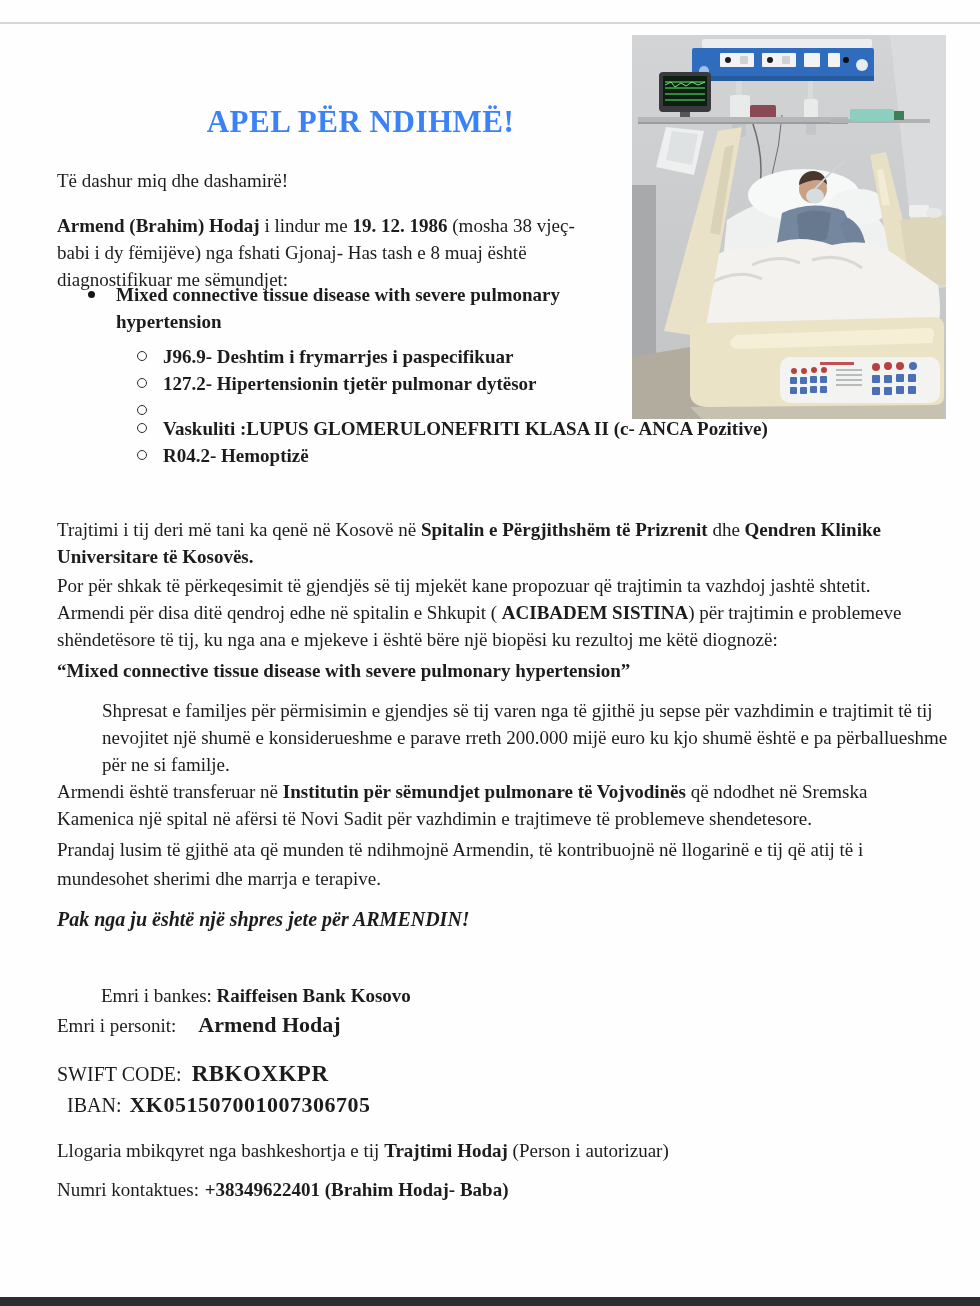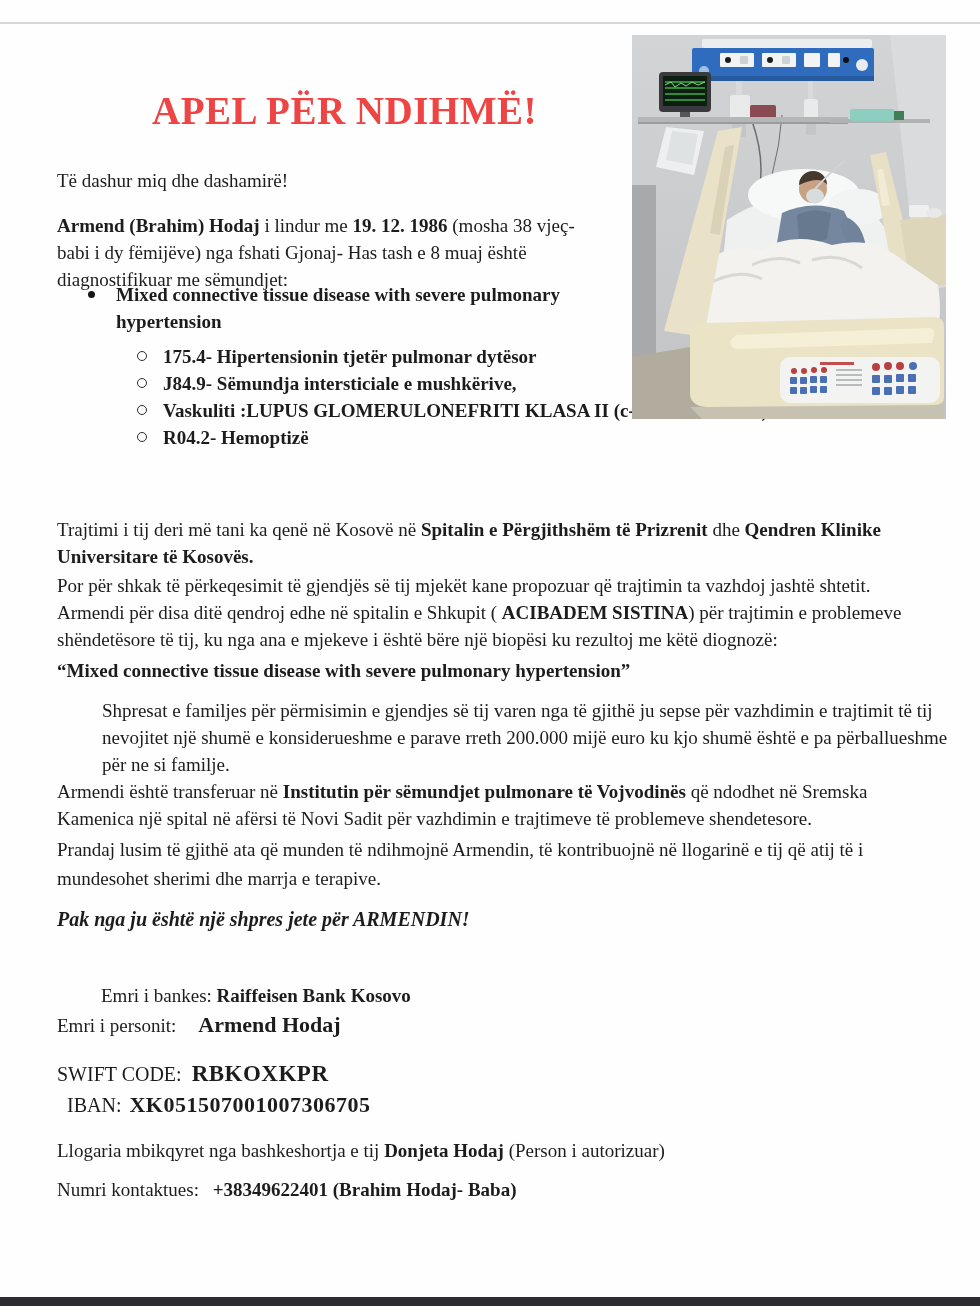--- a/index.html
+++ b/index.html
@@ -27,26 +27,26 @@
   .bottom-bar {
     position: absolute;
     bottom: 0; left: 0;
     width: 980px; height: 9px;
     background: #2c2c31;
   }
   .blk { position: absolute; font-size: 19px; line-height: 27px; }
   .title {
     position: absolute;
     top: 88px; left: 57px; width: 575px;
-    margin: 0;
+    margin: 16px;
     text-align: center;
-    font-size: 39px;
+    font-size: 31px;
     font-weight: bold;
     letter-spacing: 0.5px;
-    color: #ef4444;
+    color: #3b82f6;
   }
   .greeting { top: 148px; left: 57px; width: 560px; }
   .intro   { top: 193px; left: 57px; width: 537px; }
   b, .bold { font-weight: bold; }
   .bullet-main {
     top: 281px; left: 88px; width: 500px;
     font-weight: bold;
     display: flex;
   }
   .disc {
@@ -70,21 +70,21 @@
   .hope-line   { top: 886px; left: 57px; width: 860px; font-weight: bold; font-style: italic; font-size: 20px; }
   .bank-line   { top: 963px; left: 57px; width: 700px; margin-left: 44px; }
   .person-line { top: 992px; left: 57px; width: 700px; }
   .person-name { font-size: 22px; margin-left: 22px; }
   .swift-line  { top: 1040px; left: 57px; width: 700px; font-size: 20px; }
   .swift-value { font-size: 23px; margin-left: 10px; letter-spacing: 0.5px; }
   .iban-line   { top: 1071px; left: 67px; width: 700px; font-size: 20px; }
   .iban-value  { font-size: 22px; margin-left: 8px; letter-spacing: 0.5px; }
   .account-line { top: 1118px; left: 57px; width: 780px; }
   .contact-line1 { top: 1157px; left: 57px; width: 780px; }
-  .phone { margin-left: 9px; }
+  .phone { margin-left: 1px; }
   .contact-line2 { top: 1201px; left: 210px; width: 600px; font-weight: bold; }
   .photo {
     position: absolute;
     top: 35px; left: 632px;
     width: 314px; height: 384px;
     overflow: hidden;
   }
 </style>
 </head>
 <body>
@@ -100,25 +100,28 @@
   <p class="blk intro"><b>Armend (Brahim) Hodaj</b><span> i lindur me </span><b>19. 12. 1986</b><span> (mosha 38 vjeç- babi i dy fëmijëve) nga fshati Gjonaj- Has tash e 8 muaj është diagnostifikuar me sëmundjet:</span></p>
 
   <div class="blk bullet-main">
     <span class="disc"></span>
     <span>Mixed connective tissue disease with severe pulmonary hypertension</span>
   </div>
 
   <div class="blk sublist">
     <div class="subitem">
         <span class="circ"></span>
-        <span>175.4- Hipertensionin tjetër pulmonar dytësor</span>
-      </div>
-    <div class="subitem">
-        <span class="circ"></span>
-        <span>J84.9- Sëmundja intersticiale e mushkërive,</span>
+        <span>J96.9- Deshtim i frymarrjes i paspecifikuar</span>
+      </div>
+    <div class="subitem">
+        <span class="circ"></span>
+        <span>127.2- Hipertensionin tjetër pulmonar dytësor</span>
+      </div>
+    <div class="subitem">
+        <span class="circ"></span>
       </div>
     <div class="subitem">
         <span class="circ"></span>
         <span>Vaskuliti :LUPUS GLOMERULONEFRITI KLASA II  (c- ANCA Pozitive)</span>
       </div>
     <div class="subitem">
         <span class="circ"></span>
         <span>R04.2- Hemoptizë</span>
       </div>
   </div>
@@ -138,21 +141,21 @@
   <p class="blk hope-line">Pak nga ju është një shpres jete për ARMENDIN!</p>
 
   <p class="blk bank-line"><span>Emri i bankes: </span><b>Raiffeisen Bank Kosovo</b></p>
 
   <p class="blk person-line"><span>Emri i personit:</span><b class="person-name">Armend Hodaj</b></p>
 
   <p class="blk swift-line"><span>SWIFT CODE:</span><b class="swift-value">RBKOXKPR</b></p>
 
   <p class="blk iban-line"><span>IBAN:</span><b class="iban-value">XK051507001007306705</b></p>
 
-  <p class="blk account-line"><span>Llogaria mbikqyret nga bashkeshortja e tij </span><b>Donjeta Hodaj</b><span> (Person i autorizuar)</span></p>
+  <p class="blk account-line"><span>Llogaria mbikqyret nga bashkeshortja e tij </span><b>Trajtimi Hodaj</b><span> (Person i autorizuar)</span></p>
 
   <p class="blk contact-line1"><span>Numri kontaktues: </span><b class="phone">+38349622401 (Brahim Hodaj- Baba)</b></p>
 
 
   <div class="photo">
     <svg width="314" height="384" viewBox="0 0 314 384" xmlns="http://www.w3.org/2000/svg">
       <defs>
         <linearGradient id="wall" x1="0" y1="0" x2="0" y2="1">
           <stop offset="0" stop-color="#d3d4d6"></stop>
           <stop offset="1" stop-color="#c2c3c5"></stop>

